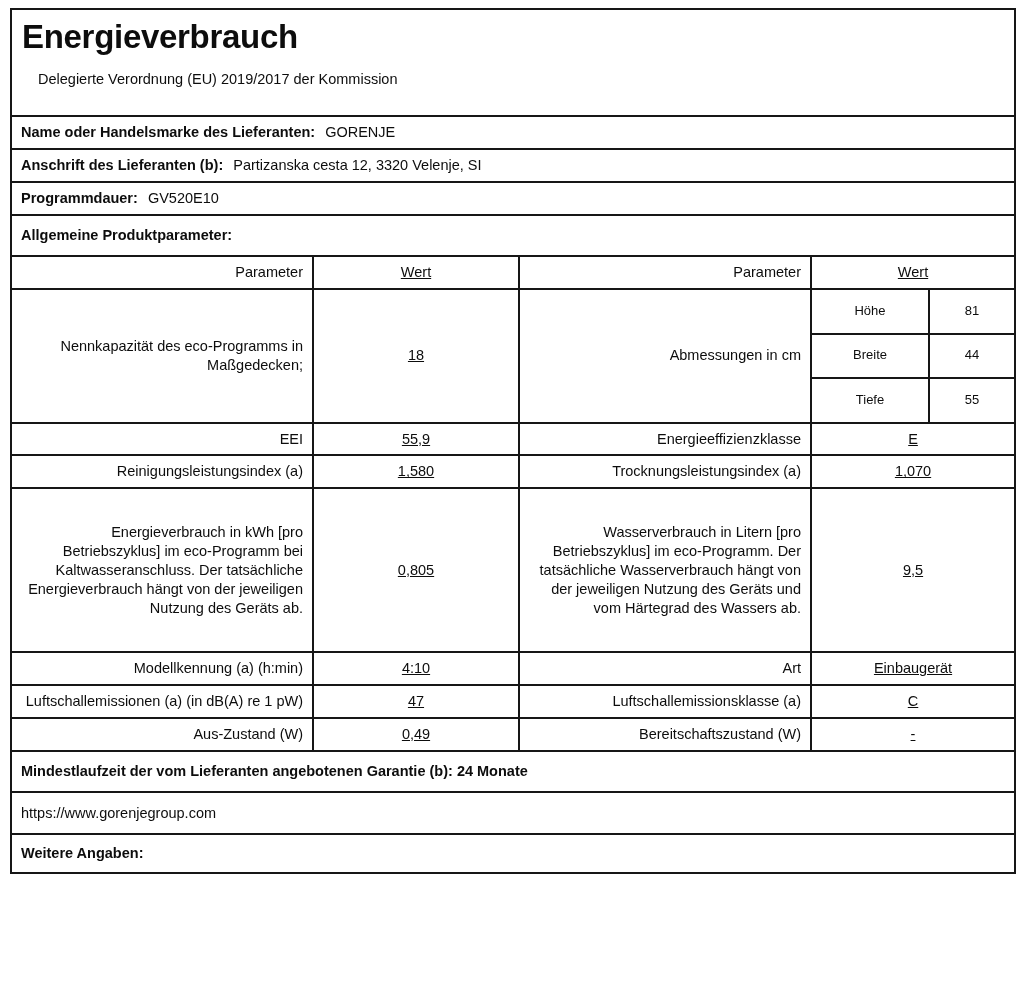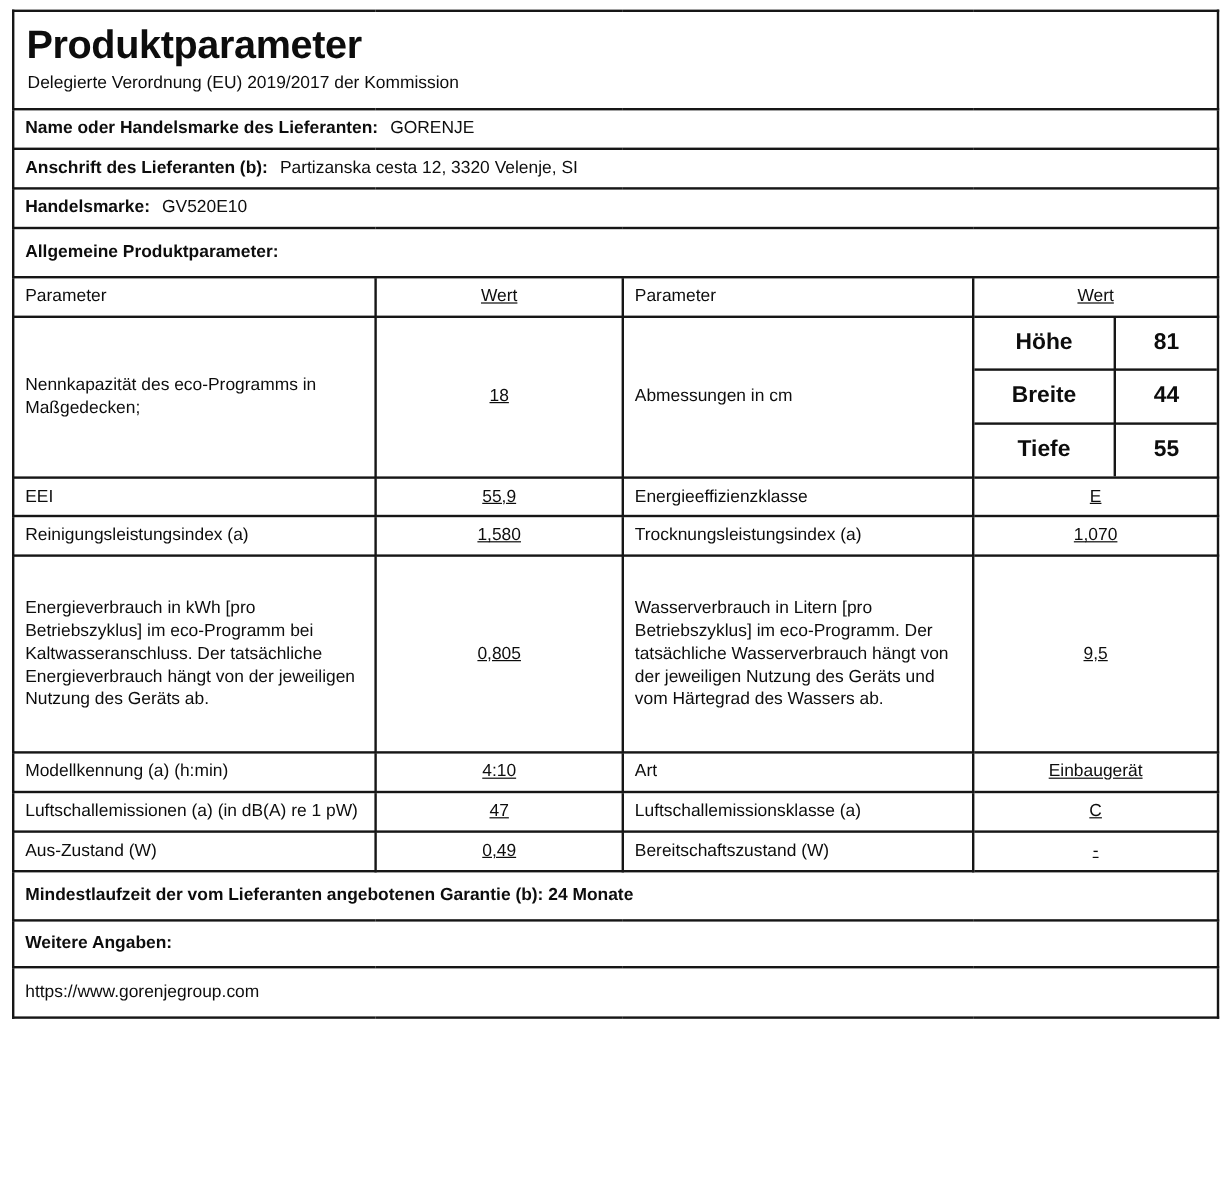--- a/index.html
+++ b/index.html
@@ -46,21 +46,21 @@
   .doc-title {
     font-size: 33px;
     font-weight: bold;
     letter-spacing: -0.3px;
     line-height: 1.06;
     margin: 0 0 6px 0;
   }
   .doc-subtitle {
     font-size: 14.5px;
     line-height: 1.2;
-    margin: 1px;
+    margin: 16px;
   }
 
   .meta-row td {
     padding-top: 9px;
     padding-bottom: 9px;
   }
   .meta-label {
     font-weight: bold;
   }
   .meta-value {
@@ -77,40 +77,39 @@
   
   .colhead {
     font-weight: normal;
   }
   .c-param  { width: 302px; }
   .c-value  { width: 206px; }
   .c-param2 { width: 292px; }
   .c-value2 { width: 204px; }
 
   .center { text-align: center; text-decoration: underline; }
-  .left   { text-align: left; }
+  .left   { text-align: right; }
 
   .tall td { height: 120px; }
   .big td  { height: 150px; }
 
   
   table.dims {
     border-collapse: collapse;
     table-layout: fixed;
     width: 100%;
     height: 100%;
   }
   table.dims td {
     border: 0;
     border-bottom: 2px solid #161616;
     padding: 9px 6px;
     text-align: center;
-    font-size: 19px;
+    font-size: 13px;
     height: 33%;
-    font-weight: bold;
   }
   table.dims tr:last-child td { border-bottom: 0; }
   table.dims td.dim-name { width: 104px; border-right: 2px solid #161616; }
 
   .nest { padding: 0 !important; vertical-align: top; }
 
   .footer-strong {
     font-weight: bold;
     padding-top: 10px !important;
     padding-bottom: 10px !important;
@@ -134,42 +133,42 @@
     <colgroup>
       <col class="c-param">
       <col class="c-value">
       <col class="c-param2">
       <col class="c-value2">
     </colgroup>
     <tbody>
 
       <tr>
         <td colspan="4" class="titlecell">
-          <div class="doc-title">Produktparameter</div>
+          <div class="doc-title">Energieverbrauch</div>
           <div class="doc-subtitle">Delegierte Verordnung (EU) 2019/2017 der Kommission</div>
         </td>
       </tr>
 
       <tr class="meta-row">
         <td colspan="4" class="meta-label">
           <span>Name oder Handelsmarke des Lieferanten:</span>
           <span class="meta-value">GORENJE</span>
         </td>
       </tr>
 
       <tr class="meta-row">
         <td colspan="4" class="meta-label">
           <span>Anschrift des Lieferanten (b):</span>
           <span class="meta-value">Partizanska cesta 12, 3320 Velenje, SI</span>
         </td>
       </tr>
 
       <tr class="meta-row">
         <td colspan="4" class="meta-label">
-          <span>Handelsmarke:</span>
+          <span>Programmdauer:</span>
           <span class="meta-value">GV520E10</span>
         </td>
       </tr>
 
       <tr>
         <td colspan="4" class="section-head">Allgemeine Produktparameter:</td>
       </tr>
 
       <tr>
         <td class="colhead left">Parameter</td>
@@ -246,22 +245,22 @@
 
 
       <tr>
         <td colspan="4" class="footer-strong">
           <span>Mindestlaufzeit der vom Lieferanten angebotenen Garantie (b):</span>
           <span>24 Monate</span>
         </td>
       </tr>
 
       <tr>
+        <td colspan="4" class="footer-url">https://www.gorenjegroup.com</td>
+      </tr>
+
+      <tr>
         <td colspan="4" class="footer-note">Weitere Angaben:</td>
-      </tr>
-
-      <tr>
-        <td colspan="4" class="footer-url">https://www.gorenjegroup.com</td>
       </tr>
 
     </tbody>
   </table>
 </div>
 
 </body></html>

